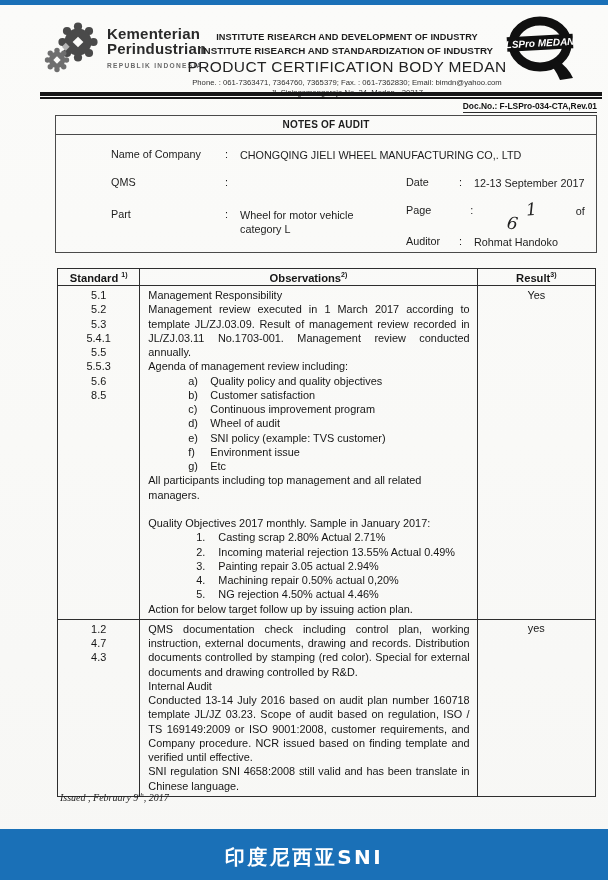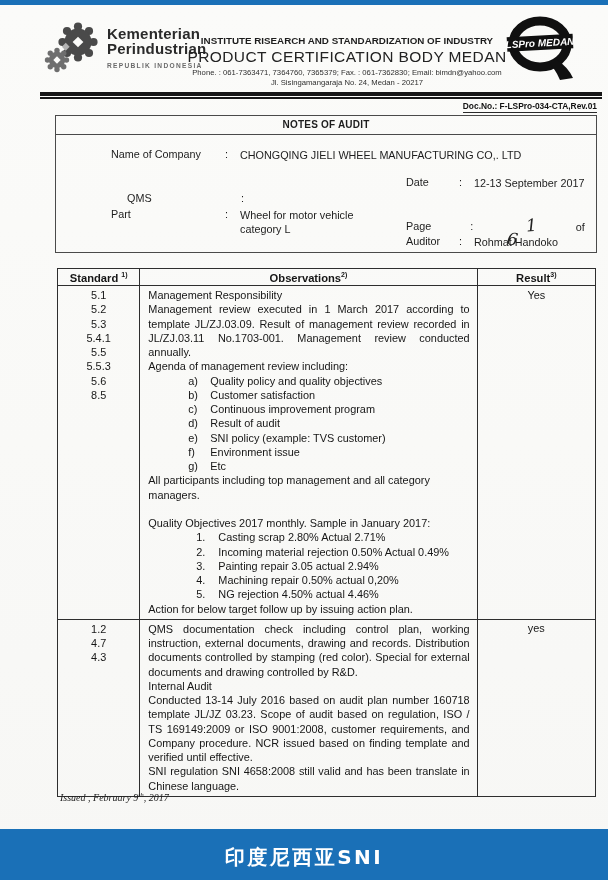--- a/index.html
+++ b/index.html
@@ -37,24 +37,24 @@
                  border-bottom:1.3px solid #4a4a4a;letter-spacing:.2px;}
   .frow{position:absolute;display:flex;font-size:10.8px;}
   .flabel{display:inline-block;}
   .left-row{left:13px;}
   .left-row .flabel{width:114px;padding-left:42px;}
   .right-row{left:350px;}
   .right-row .flabel{width:53px;}
   .fcolon{display:inline-block;width:15px;text-align:left;}
   .fvalue{line-height:14px;}
   .f-company{top:32px;}
-  .f-qms{top:76px;margin-left:16px;}
+  .f-qms{top:60px;}
   .f-part{top:92px;}
   .f-date{top:60px;}
-  .f-page{top:104px;gap:16px;}
+  .f-page{top:88px;gap:16px;}
   .f-auditor{top:119px;}
   .handwritten{font-family:"DejaVu Serif", serif;font-style:italic;font-size:17px;
                display:inline-block;transform:rotate(-5deg);line-height:10px;color:#222;}
   .hw-one{margin-left:26px;}
   .hw-of{margin-left:36px;font-size:10.8px;}
   .hw-six{margin-left:7px;transform:rotate(8deg);}
 
   
   table.audit{position:absolute;left:57px;top:263px;width:539px;border-collapse:collapse;
               font-size:10.9px;color:#161616;}
@@ -118,20 +118,21 @@
     </svg>
   </div>
 
   <div class="ministry">
     <div class="l1">Kementerian</div>
     <div class="l1">Perindustrian</div>
     <div class="sub">REPUBLIK INDONESIA</div>
   </div>
 
   <div class="inst">
+    <div class="inst-l1">INSTITUTE RISEARCH AND DEVELOPMENT OF INDUSTRY</div>
     <div class="inst-l2">INSTITUTE RISEARCH AND STANDARDIZATION OF INDUSTRY</div>
     <div class="inst-l3">PRODUCT CERTIFICATION BODY MEDAN</div>
     <div class="contact">Phone. : 061-7363471, 7364760, 7365379; Fax. : 061-7362830; Email: bimdn@yahoo.com</div>
     <div class="address">Jl. Sisingamangaraja No. 24, Medan - 20217</div>
   </div>
 
   <div class="logo-right">
     <svg width="80" height="74" viewBox="0 0 80 74">
       <ellipse cx="38" cy="30" rx="27" ry="23" fill="none" stroke="#101010" stroke-width="9"></ellipse>
       <path d="M54 45 Q 66 53 71 64 L 58 66 Q 53 54 46 49 Z" fill="#101010"></path>
@@ -231,44 +232,44 @@
             <div class="obs-li alpha">
               <span class="obs-marker">b)</span>
               <span>Customer satisfaction</span>
             </div>
             <div class="obs-li alpha">
               <span class="obs-marker">c)</span>
               <span>Continuous improvement program</span>
             </div>
             <div class="obs-li alpha">
               <span class="obs-marker">d)</span>
-              <span>Result of audit</span>
+              <span>Wheel of audit</span>
             </div>
             <div class="obs-li alpha">
               <span class="obs-marker">e)</span>
               <span>SNI policy (example: TVS customer)</span>
             </div>
             <div class="obs-li alpha">
               <span class="obs-marker">f)</span>
               <span>Environment issue</span>
             </div>
             <div class="obs-li alpha">
               <span class="obs-marker">g)</span>
               <span>Etc</span>
             </div>
-            <div class="obs-line">All participants including top management and all category managers.</div>
+            <div class="obs-line">All participants including top management and all related managers.</div>
             <div class="obs-gap"></div>
             <div class="obs-line">Quality Objectives 2017 monthly. Sample in January 2017:</div>
             <div class="obs-li num">
               <span class="obs-marker">1.</span>
               <span>Casting scrap 2.80% Actual 2.71%</span>
             </div>
             <div class="obs-li num">
               <span class="obs-marker">2.</span>
-              <span>Incoming material rejection 0.50% Actual 0.49%</span>
+              <span>Incoming material rejection 13.55% Actual 0.49%</span>
             </div>
             <div class="obs-li num">
               <span class="obs-marker">3.</span>
               <span>Painting repair 3.05 actual 2.94%</span>
             </div>
             <div class="obs-li num">
               <span class="obs-marker">4.</span>
               <span>Machining repair 0.50% actual 0,20%</span>
             </div>
             <div class="obs-li num">

